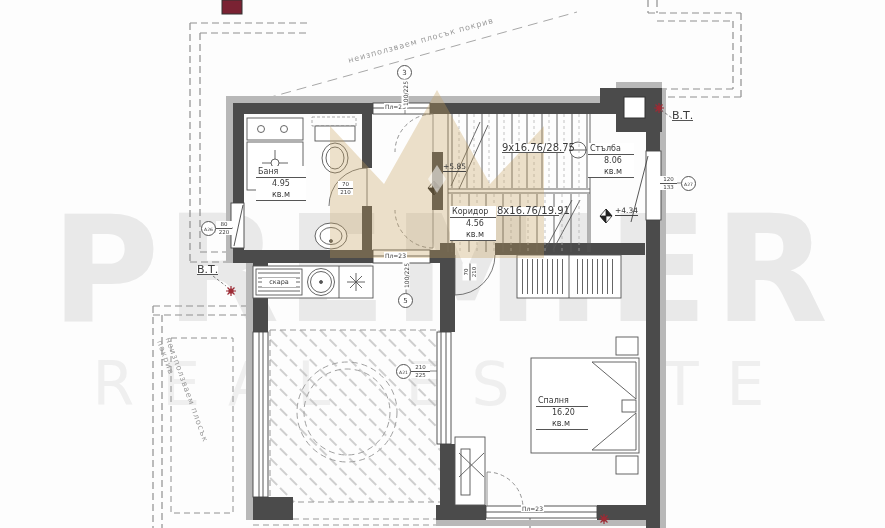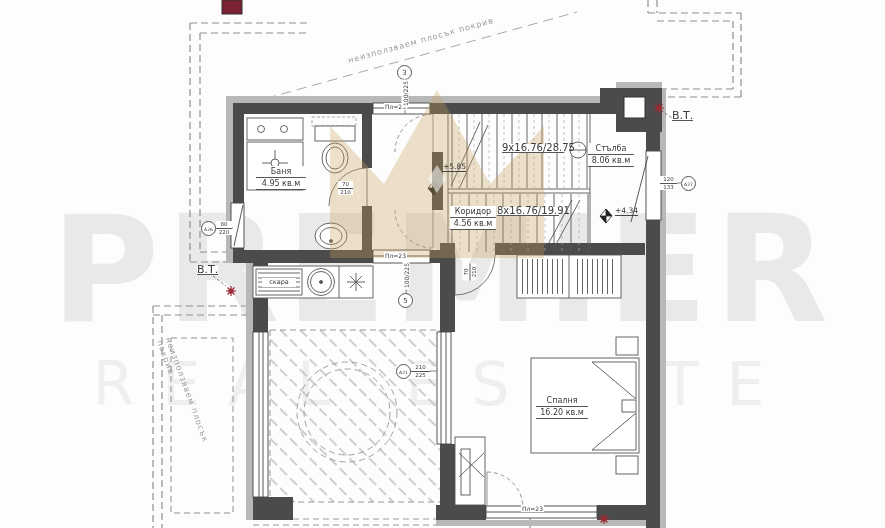--- a/index.html
+++ b/index.html
@@ -1,23 +1,23 @@
 <!DOCTYPE html>
 <html><head>
 <meta charset="utf-8">
 <style>
   html,body{margin:0;padding:0;background:#fff;font-family:"DejaVu Sans",sans-serif}
   #plan{position:relative;width:885px;height:528px;background:#fdfdfd;overflow:hidden;color:#3a3a3a}
   #plan svg{position:absolute;left:0;top:0;z-index:1}
   .wm1{position:absolute;left:0;right:0;top:196px;text-align:center;font-size:148px;font-weight:bold;letter-spacing:6px;color:#e9e9e9;z-index:0;line-height:1;white-space:nowrap}
   .wm2{position:absolute;left:0;right:0;top:354px;text-align:center;font-size:60px;letter-spacing:28px;color:#efefef;z-index:0;line-height:1;white-space:nowrap}
   .lbl{position:absolute;z-index:3;color:#3a3a3a}
-  .room{text-align:center;font-size:8px;line-height:11px;background:#fff}
+  .room{font-size:8px;line-height:11px;background:#fff}
   .room .nm{display:block;border-bottom:1px solid #555;padding:0 2px}
-  .room .ar{display:block;border-bottom:1px solid #555;padding:0 2px}
+  .room .ar{display:block;border-bottom:1px solid #555;padding:0 16px}
   .fl{font-size:10px;background:#fff;border-bottom:1px solid #555;text-align:center;line-height:8px}
   .lv{font-size:7.5px;border-bottom:1px solid #444;line-height:9px}
   .vt{font-size:11px;border-bottom:1px solid #555;background:#fff;line-height:8px}
   .pl{font-size:6px;background:#fff;line-height:7px;padding:0 1px}
   .grill{font-size:6.5px;background:#fff;text-align:center;line-height:9px}
   .vsize{font-size:6px;text-align:center;background:#fff;transform:rotate(-90deg);line-height:7px}
   .frac{text-align:center;font-size:5.5px;line-height:6.5px;background:#fff}
   .frac .t{display:block;border-bottom:1px solid #555}
   .frac .b{display:block}
   .circ{width:15px;height:15px;border:1px solid #555;border-radius:50%;font-size:7px;line-height:15px;text-align:center;background:#fff;box-sizing:border-box}

